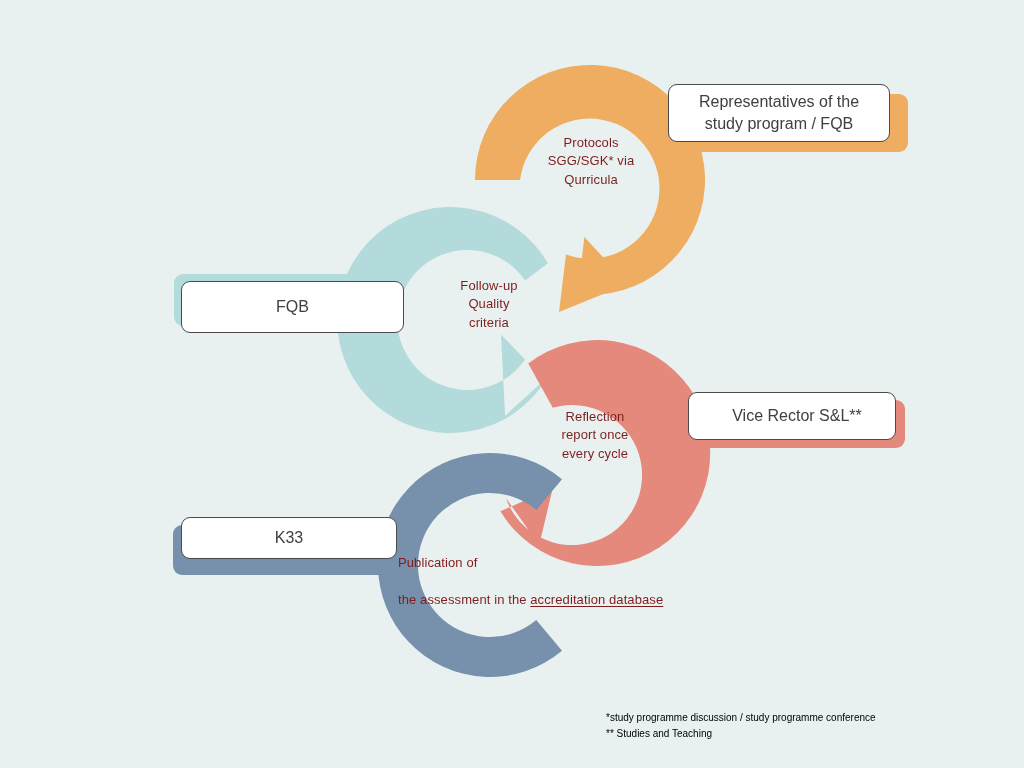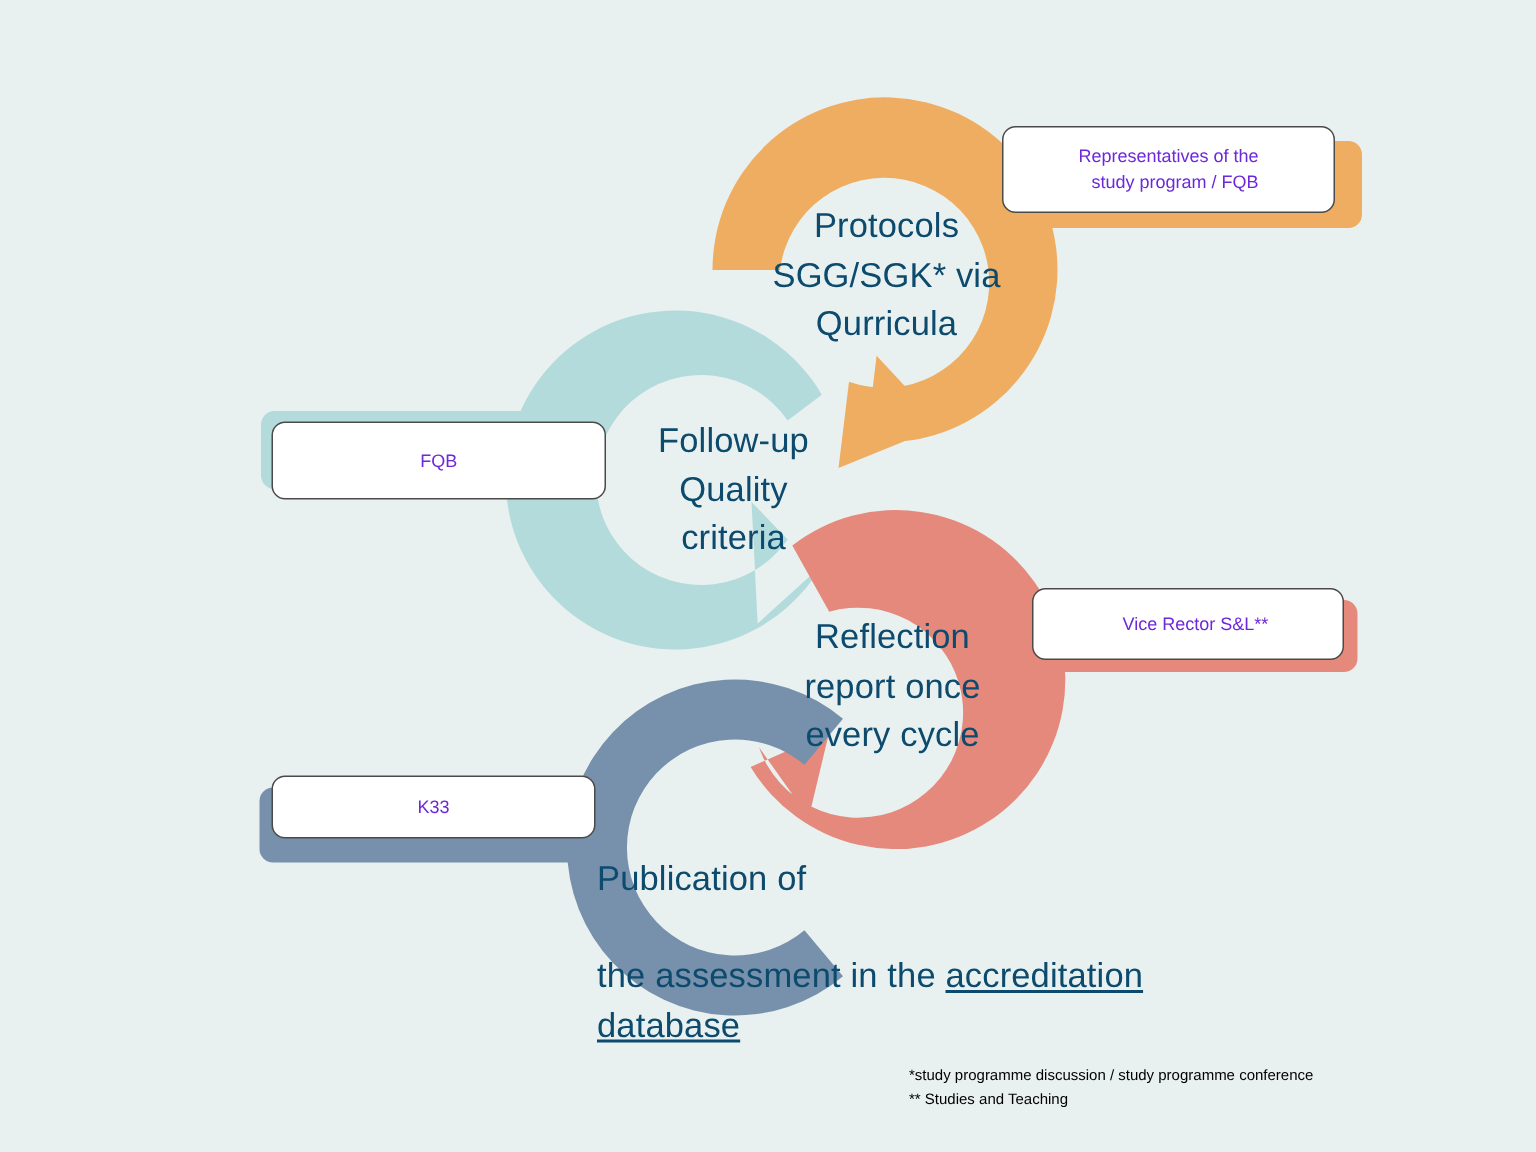--- a/index.html
+++ b/index.html
@@ -23,22 +23,22 @@
   .arcs {
     position: absolute;
     left: 0; top: 0;
     width: 1024px;
     height: 768px;
   }
   
   .cycle-label {
     position: absolute;
     text-align: center;
-    color: #0c4a6e;
-    font-size: 23px;
+    color: #7f1d1d;
+    font-size: 13px;
     line-height: 1.42;
     white-space: pre-line;
     letter-spacing: 0.1px;
   }
   #label-protocols {
     left: 505px;
     top: 134px;
     width: 172px;
   }
   #label-followup {
@@ -66,23 +66,23 @@
   
   .role-box {
     position: absolute;
     box-sizing: border-box;
     background: #ffffff;
     border: 1.1px solid #4a4a4a;
     border-radius: 9px;
     display: flex;
     align-items: center;
     justify-content: center;
-    text-align: right;
-    color: #6d28d9;
-    font-size: 12px;
+    text-align: center;
+    color: #404040;
+    font-size: 16px;
     line-height: 1.4;
     z-index: 5;
     white-space: pre-line;
   }
   .role-shadow {
     position: absolute;
     border-radius: 9px;
     z-index: 4;
   }
 

